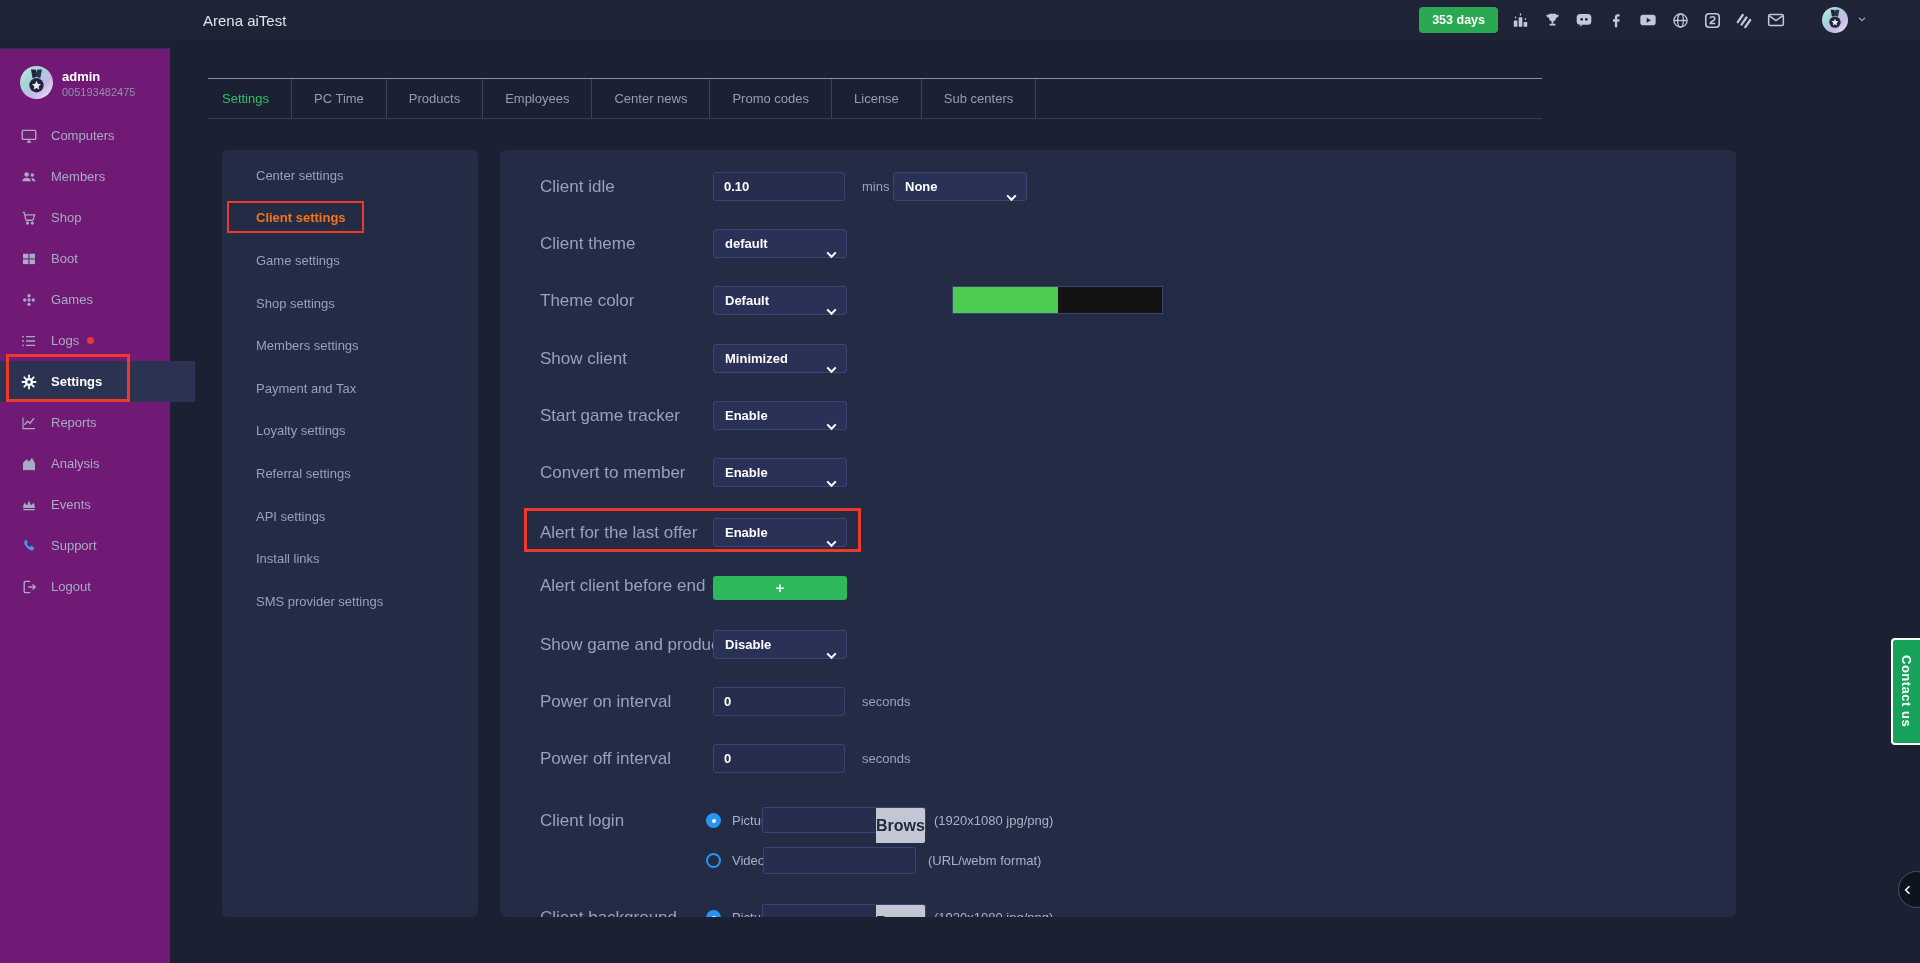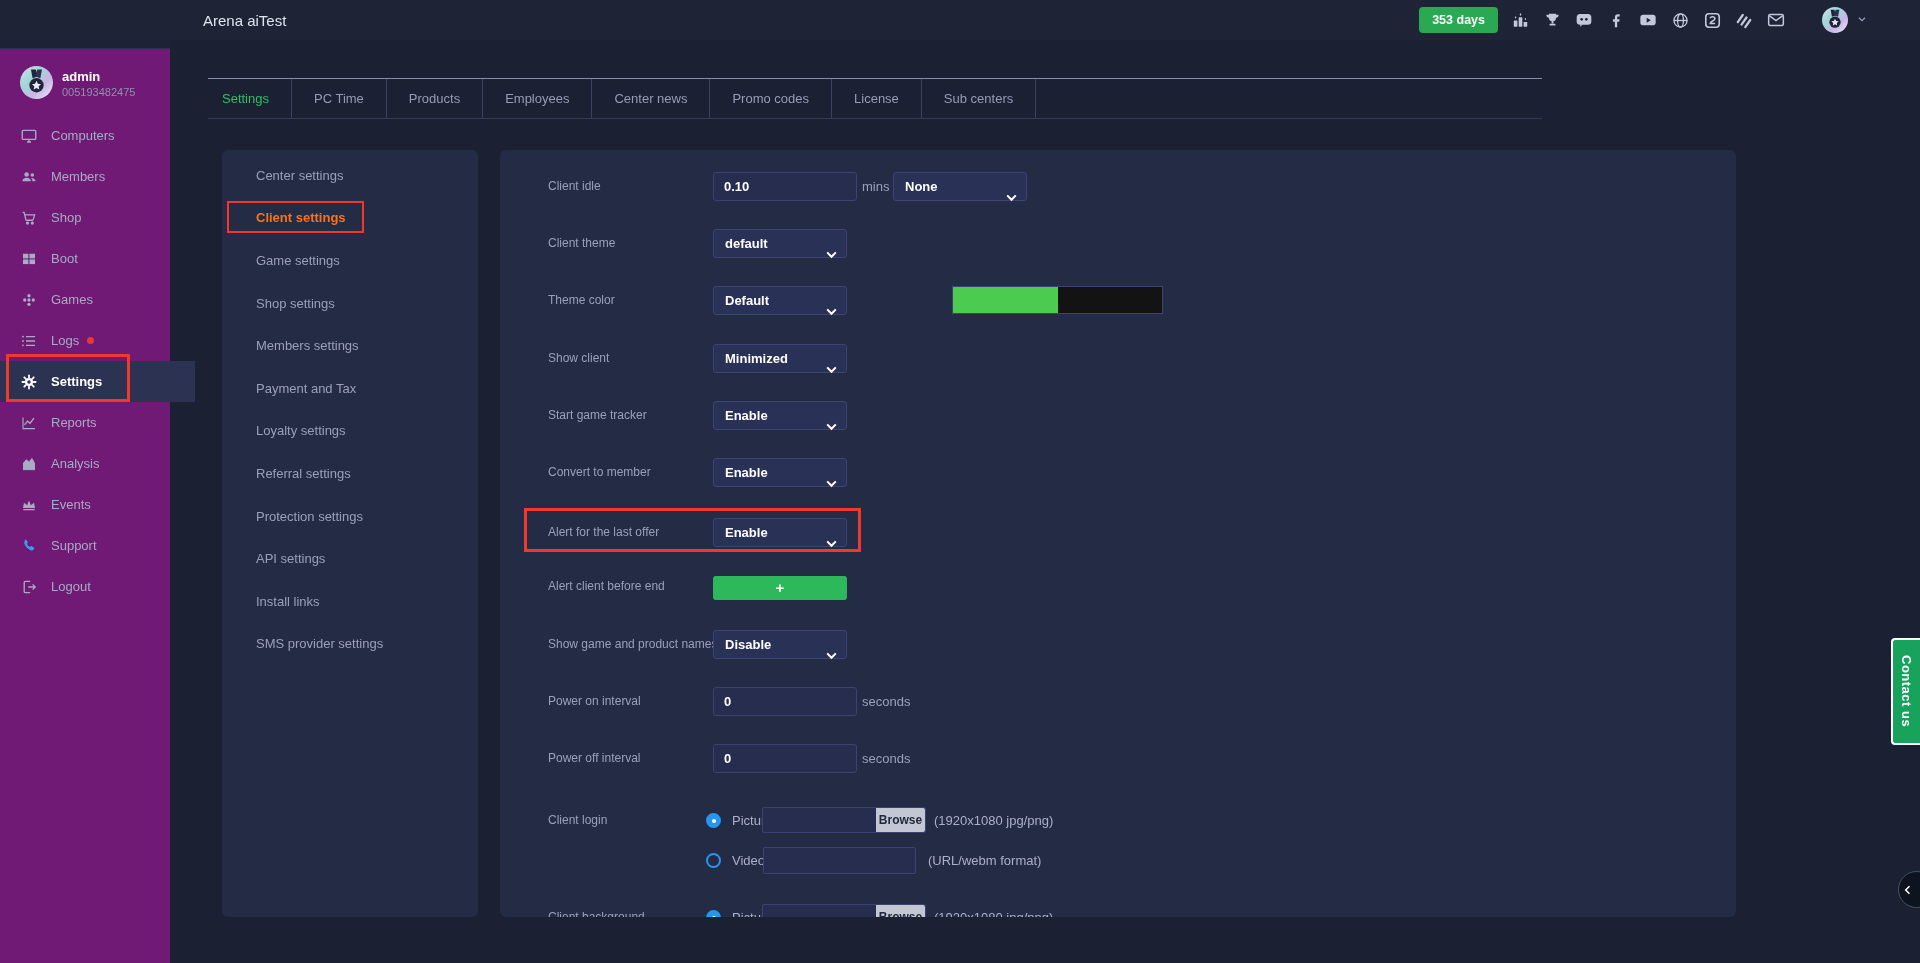--- a/index.html
+++ b/index.html
@@ -44,36 +44,36 @@
 
   
   .panel { position:absolute; background:#242b45; border-radius:6px; }
   .menu-panel { left:222px; top:150px; width:256px; height:767px; padding-top:4px; }
   .menu-item { height:42.6px; display:flex; align-items:center; padding-left:34px; font-size:13px; color:#9aa0b8; cursor:pointer; }
   .menu-item.active { color:#f97316; font-weight:bold; }
   .form-panel { left:500px; top:150px; width:1236px; height:767px; overflow:hidden; }
 
   
   .frow { position:absolute; left:36px; width:1170px; height:29px; }
-  .flabel { position:absolute; left:12px; top:0; height:29px; line-height:29px; font-size:12px; color:#9aa0ba; }
-  .tinput { position:absolute; left:177px; top:0; width:144px; height:29px; background:#272d4e; border:1px solid #3c4372; border-radius:3px; color:#fff; font-size:13px; font-weight:bold; padding:0 10px; font-family:"Liberation Sans",sans-serif; }
+  .flabel { position:absolute; left:4px; top:0; height:29px; line-height:29px; font-size:17px; color:#9aa0ba; }
+  .tinput { position:absolute; left:177px; top:0; width:132px; height:29px; background:#272d4e; border:1px solid #3c4372; border-radius:3px; color:#fff; font-size:13px; font-weight:bold; padding:0 10px; font-family:"Liberation Sans",sans-serif; }
   .fsuffix { position:absolute; left:326px; top:0; height:29px; line-height:29px; font-size:13px; color:#9aa0ba; }
   .fselect { position:absolute; left:177px; top:0; width:134px; height:29px; background:#2a3157; border:1px solid #3d4472; border-radius:3px; color:#fff; font-size:13px; font-weight:bold; line-height:27px; padding-left:11px; cursor:pointer; }
   .fselect.pos2 { left:357px; }
   .fselect .chev { position:absolute; right:9px; top:11px; }
   .swatch { position:absolute; left:416px; top:0; width:211px; height:28px; border:1px solid #3d4472; display:flex; cursor:pointer; }
   .swatch .sw-green { width:105px; height:100%; }
   .swatch .sw-black { flex:1; height:100%; }
   .add-btn { position:absolute; left:177px; top:2px; width:134px; height:24px; background:#2eb85c; border:none; border-radius:3px; color:#fff; font-size:15px; font-weight:bold; cursor:pointer; line-height:22px; }
   .radio { position:absolute; left:170px; top:7px; width:15px; height:15px; border-radius:50%; border:2px solid #2596f2; cursor:pointer; }
   .radio.checked { background:#2596f2; }
   .radio.checked::after { content:""; position:absolute; left:3.5px; top:3.5px; width:4px; height:4px; background:#fff; border-radius:50%; }
   .rlabel { position:absolute; left:196px; top:0; height:29px; line-height:29px; font-size:13px; color:#aab0c6; }
   .file-box { position:absolute; left:226px; top:1px; width:164px; height:26px; background:#272d4e; border:1px solid #3c4372; border-radius:2px; cursor:text; }
-  .browse-btn { position:absolute; right:0; top:0; width:49px; height:24px; background:#c3c7d4; color:#232840; font-size:12px; font-weight:bold; border:none; border-radius:0 2px 2px 0; cursor:pointer; }
+  .browse-btn { position:absolute; right:0; top:0; width:49px; height:35px; background:#c3c7d4; color:#232840; font-size:16px; font-weight:bold; border:none; border-radius:0 2px 2px 0; cursor:pointer; }
   .vinput { position:absolute; left:227px; top:1px; width:153px; height:27px; background:#272d4e; border:1px solid #3c4372; border-radius:2px; color:#fff; font-size:13px; padding:0 8px; font-family:"Liberation Sans",sans-serif; }
   .fhint { position:absolute; top:0; height:29px; line-height:29px; font-size:13px; color:#aab0c6; }
 
   
   .anno { position:absolute; border:3px solid #f0392b; background:transparent; z-index:50; pointer-events:none; }
   .anno.thin { border-width:2px; }
 
   
   .contact-tab { position:absolute; right:0; top:638px; width:29px; height:107px; background:#17a35b; border:2px solid #fff; border-right:none; border-radius:4px 0 0 4px; display:flex; align-items:center; justify-content:center; cursor:pointer; z-index:60; }
   .contact-tab span { writing-mode:vertical-rl; color:#fff; font-size:13px; font-weight:bold; letter-spacing:.5px; white-space:nowrap; }
@@ -339,21 +339,20 @@
 
   <div class="panel menu-panel">
     <div class="menu-item">Center settings</div>
     <div class="menu-item active">Client settings</div>
     <div class="menu-item">Game settings</div>
     <div class="menu-item">Shop settings</div>
     <div class="menu-item">Members settings</div>
     <div class="menu-item">Payment and Tax</div>
     <div class="menu-item">Loyalty settings</div>
     <div class="menu-item">Referral settings</div>
-    <div class="menu-item">Protection settings</div>
     <div class="menu-item">API settings</div>
     <div class="menu-item">Install links</div>
     <div class="menu-item">SMS provider settings</div>
   </div>
 
   <div class="panel form-panel">
 
     <div class="frow" style="top:22px">
       <span class="flabel">Client idle</span>
       <input class="tinput" value="0.10" style="">

